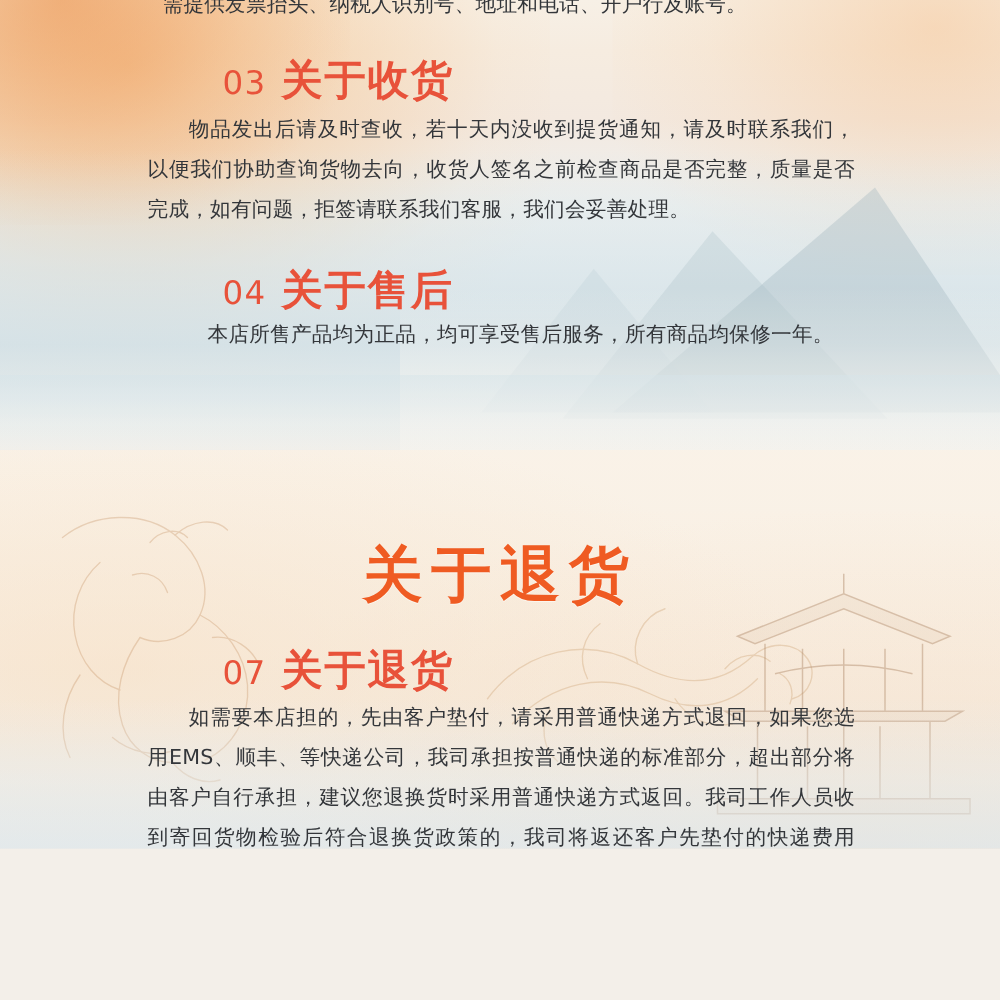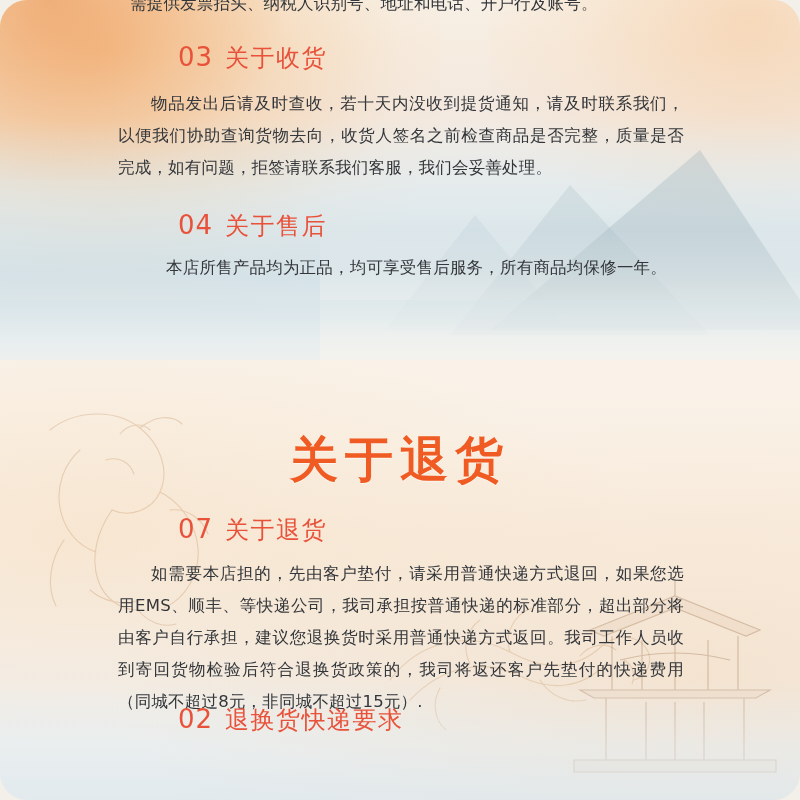--- a/index.html
+++ b/index.html
@@ -11,38 +11,37 @@
     height: 800px;
     font-family: "DejaVu Sans", "Liberation Sans", sans-serif;
     background: #f3efe9;
     overflow: hidden;
   }
 
   
   .page {
     position: relative;
     width: 800px;
-    height: 800px;
+    height: 679px;
     overflow: hidden;
     background:
       linear-gradient(180deg,
         #f7f0e6 0%,
         #f6ece0 6%,
         #f3e9e0 14%,
         #eef0ef 24%,
         #e9eef0 32%,
         #eef0f0 40%,
         #f5f2ec 48%,
         #f8f1e8 55%,
         #f8efe4 66%,
         #f6eee4 76%,
         #f2ece6 86%,
         #edeff0 95%,
         #e9edf0 100%);
-    border-radius: 27px;
   }
 
   
   .wash-tl {
     position: absolute;
     left: -80px; top: -120px;
     width: 520px; height: 430px;
     background: radial-gradient(ellipse at 35% 40%, rgba(244,168,96,0.55) 0%, rgba(245,190,130,0.33) 38%, rgba(247,214,175,0.12) 62%, rgba(255,255,255,0) 78%);
     pointer-events: none;
   }
@@ -187,22 +186,22 @@
     margin-left: 48px;
   }
   .sec-num {
     color: #e8523a;
     font-size: 26px;
     font-weight: 400;
     letter-spacing: 1px;
   }
   .sec-title {
     color: #e8523a;
-    font-size: 24px;
-    font-weight: normal;
+    font-size: 33px;
+    font-weight: bold;
     letter-spacing: 1.5px;
   }
 
   .big-title {
     position: absolute;
     left: 0; top: 428px;
     width: 800px;
     text-align: center;
     color: #ef5b22;
     font-size: 48px;

